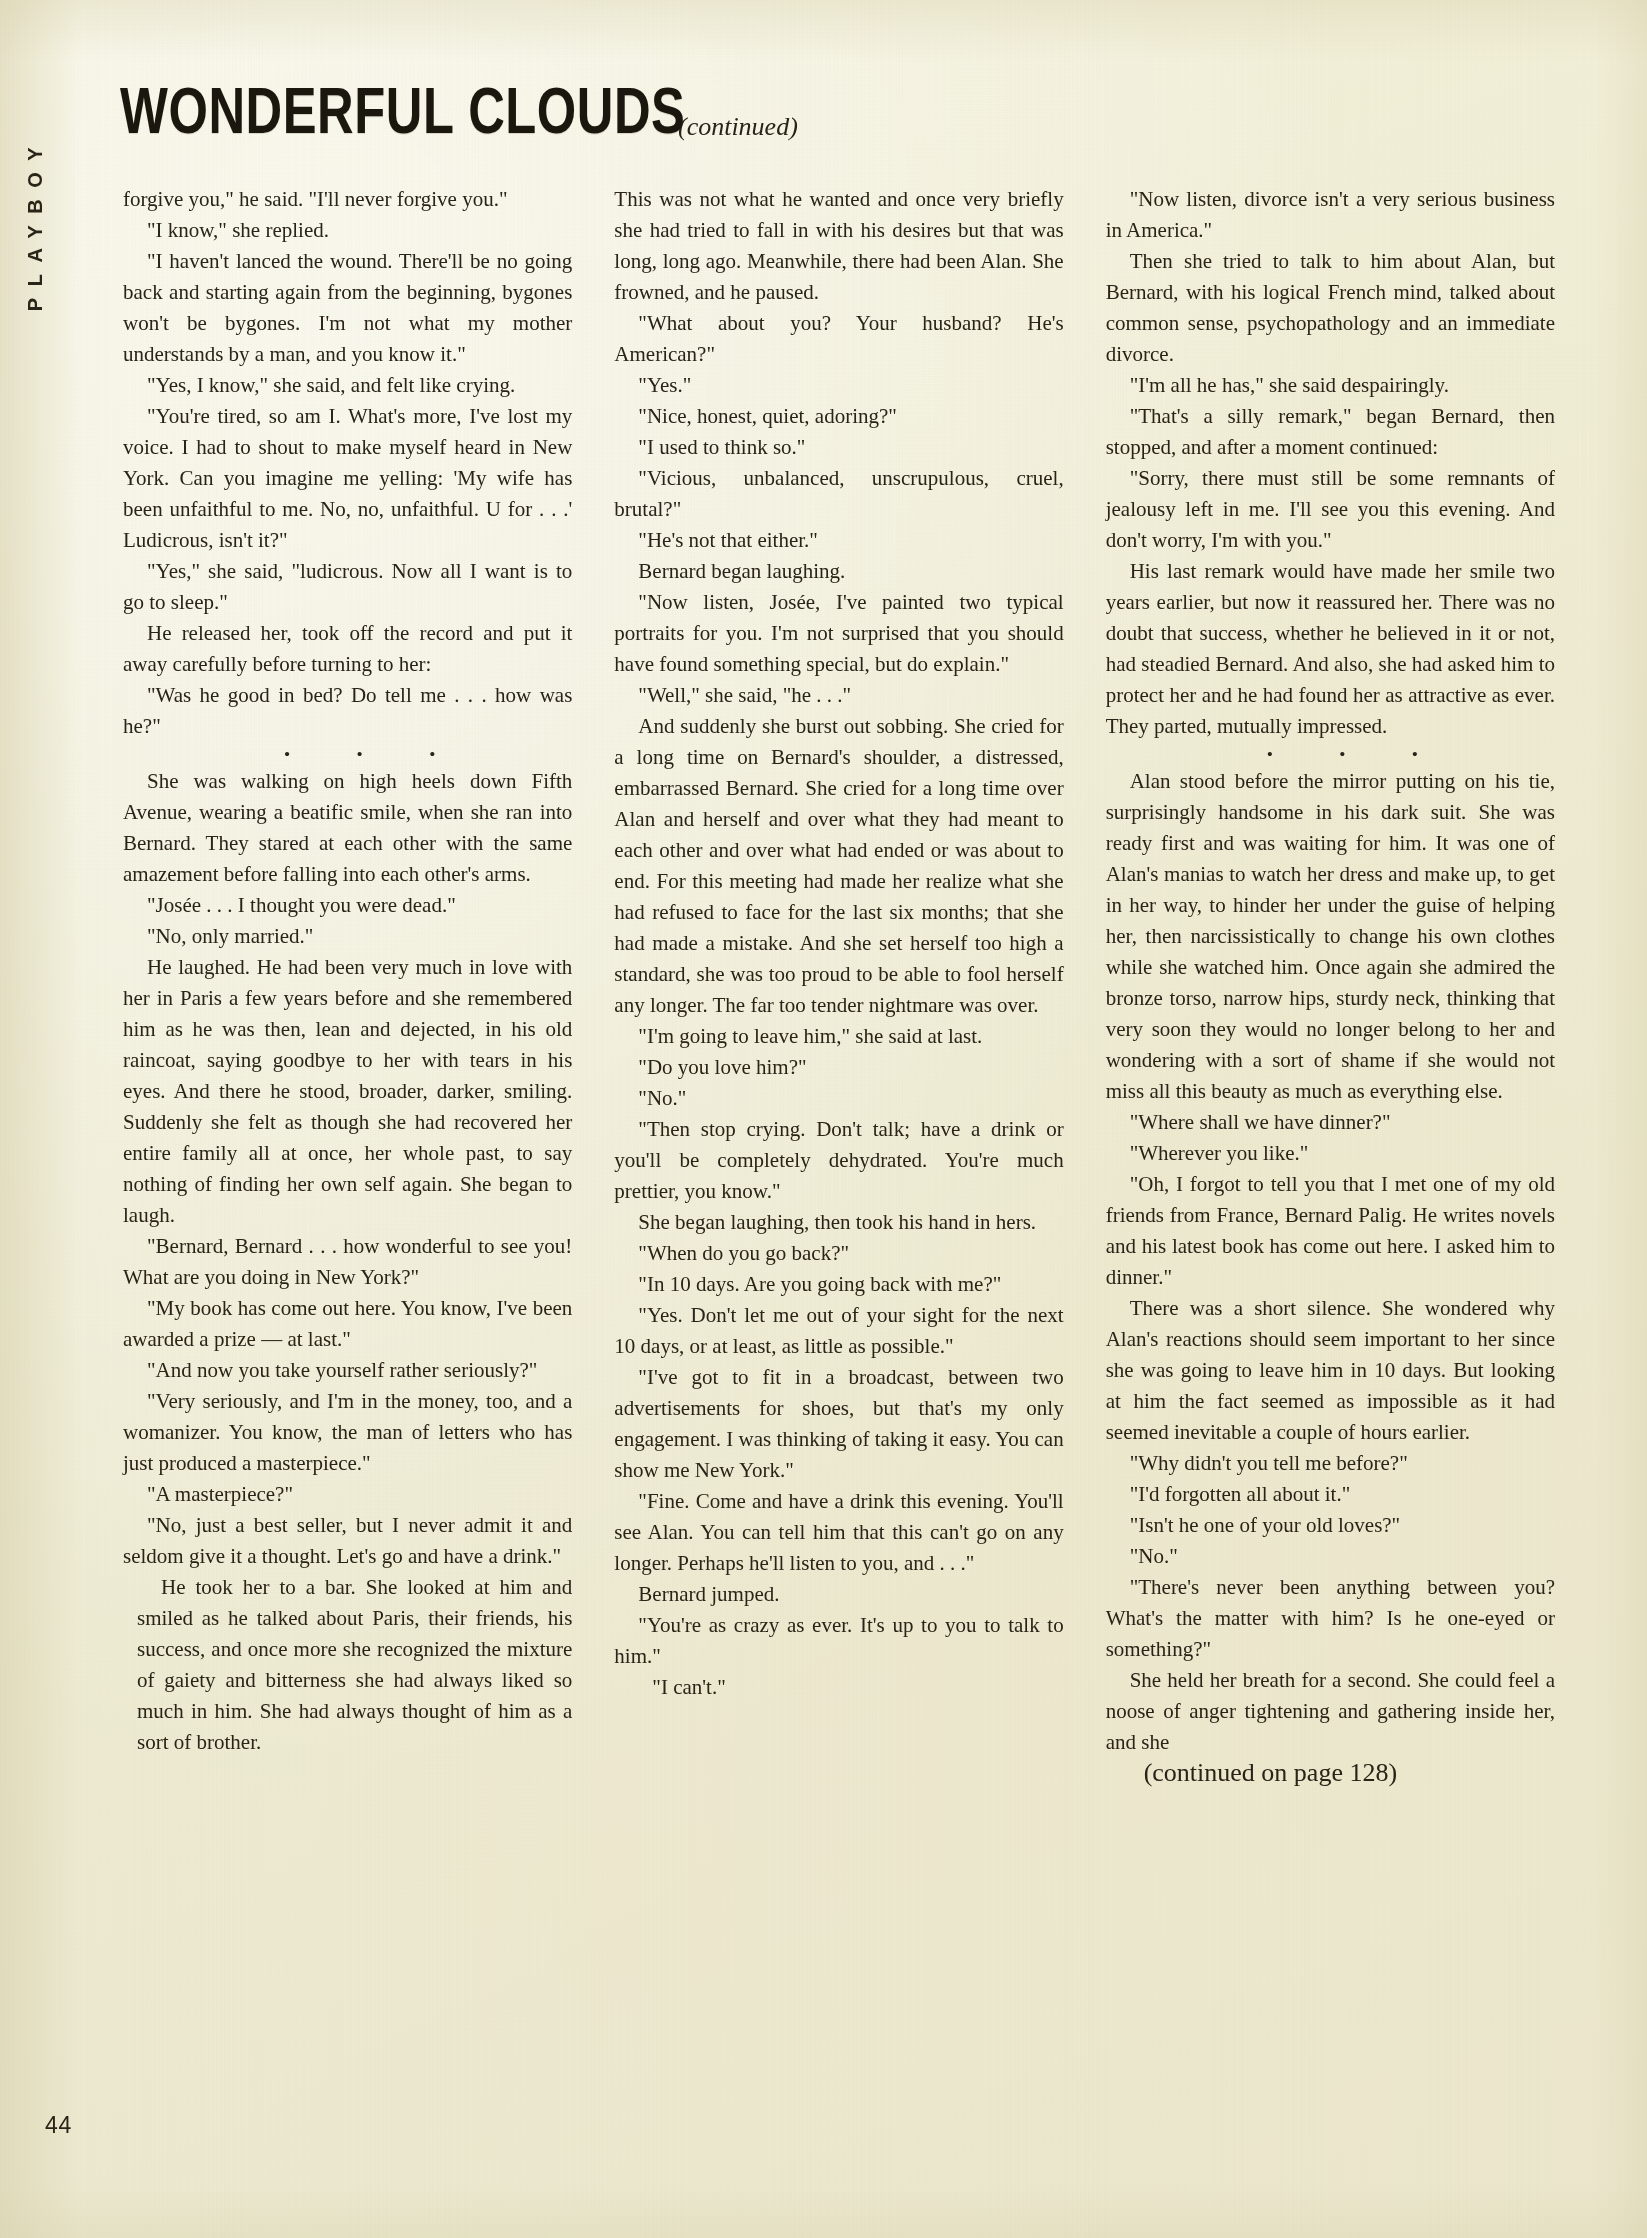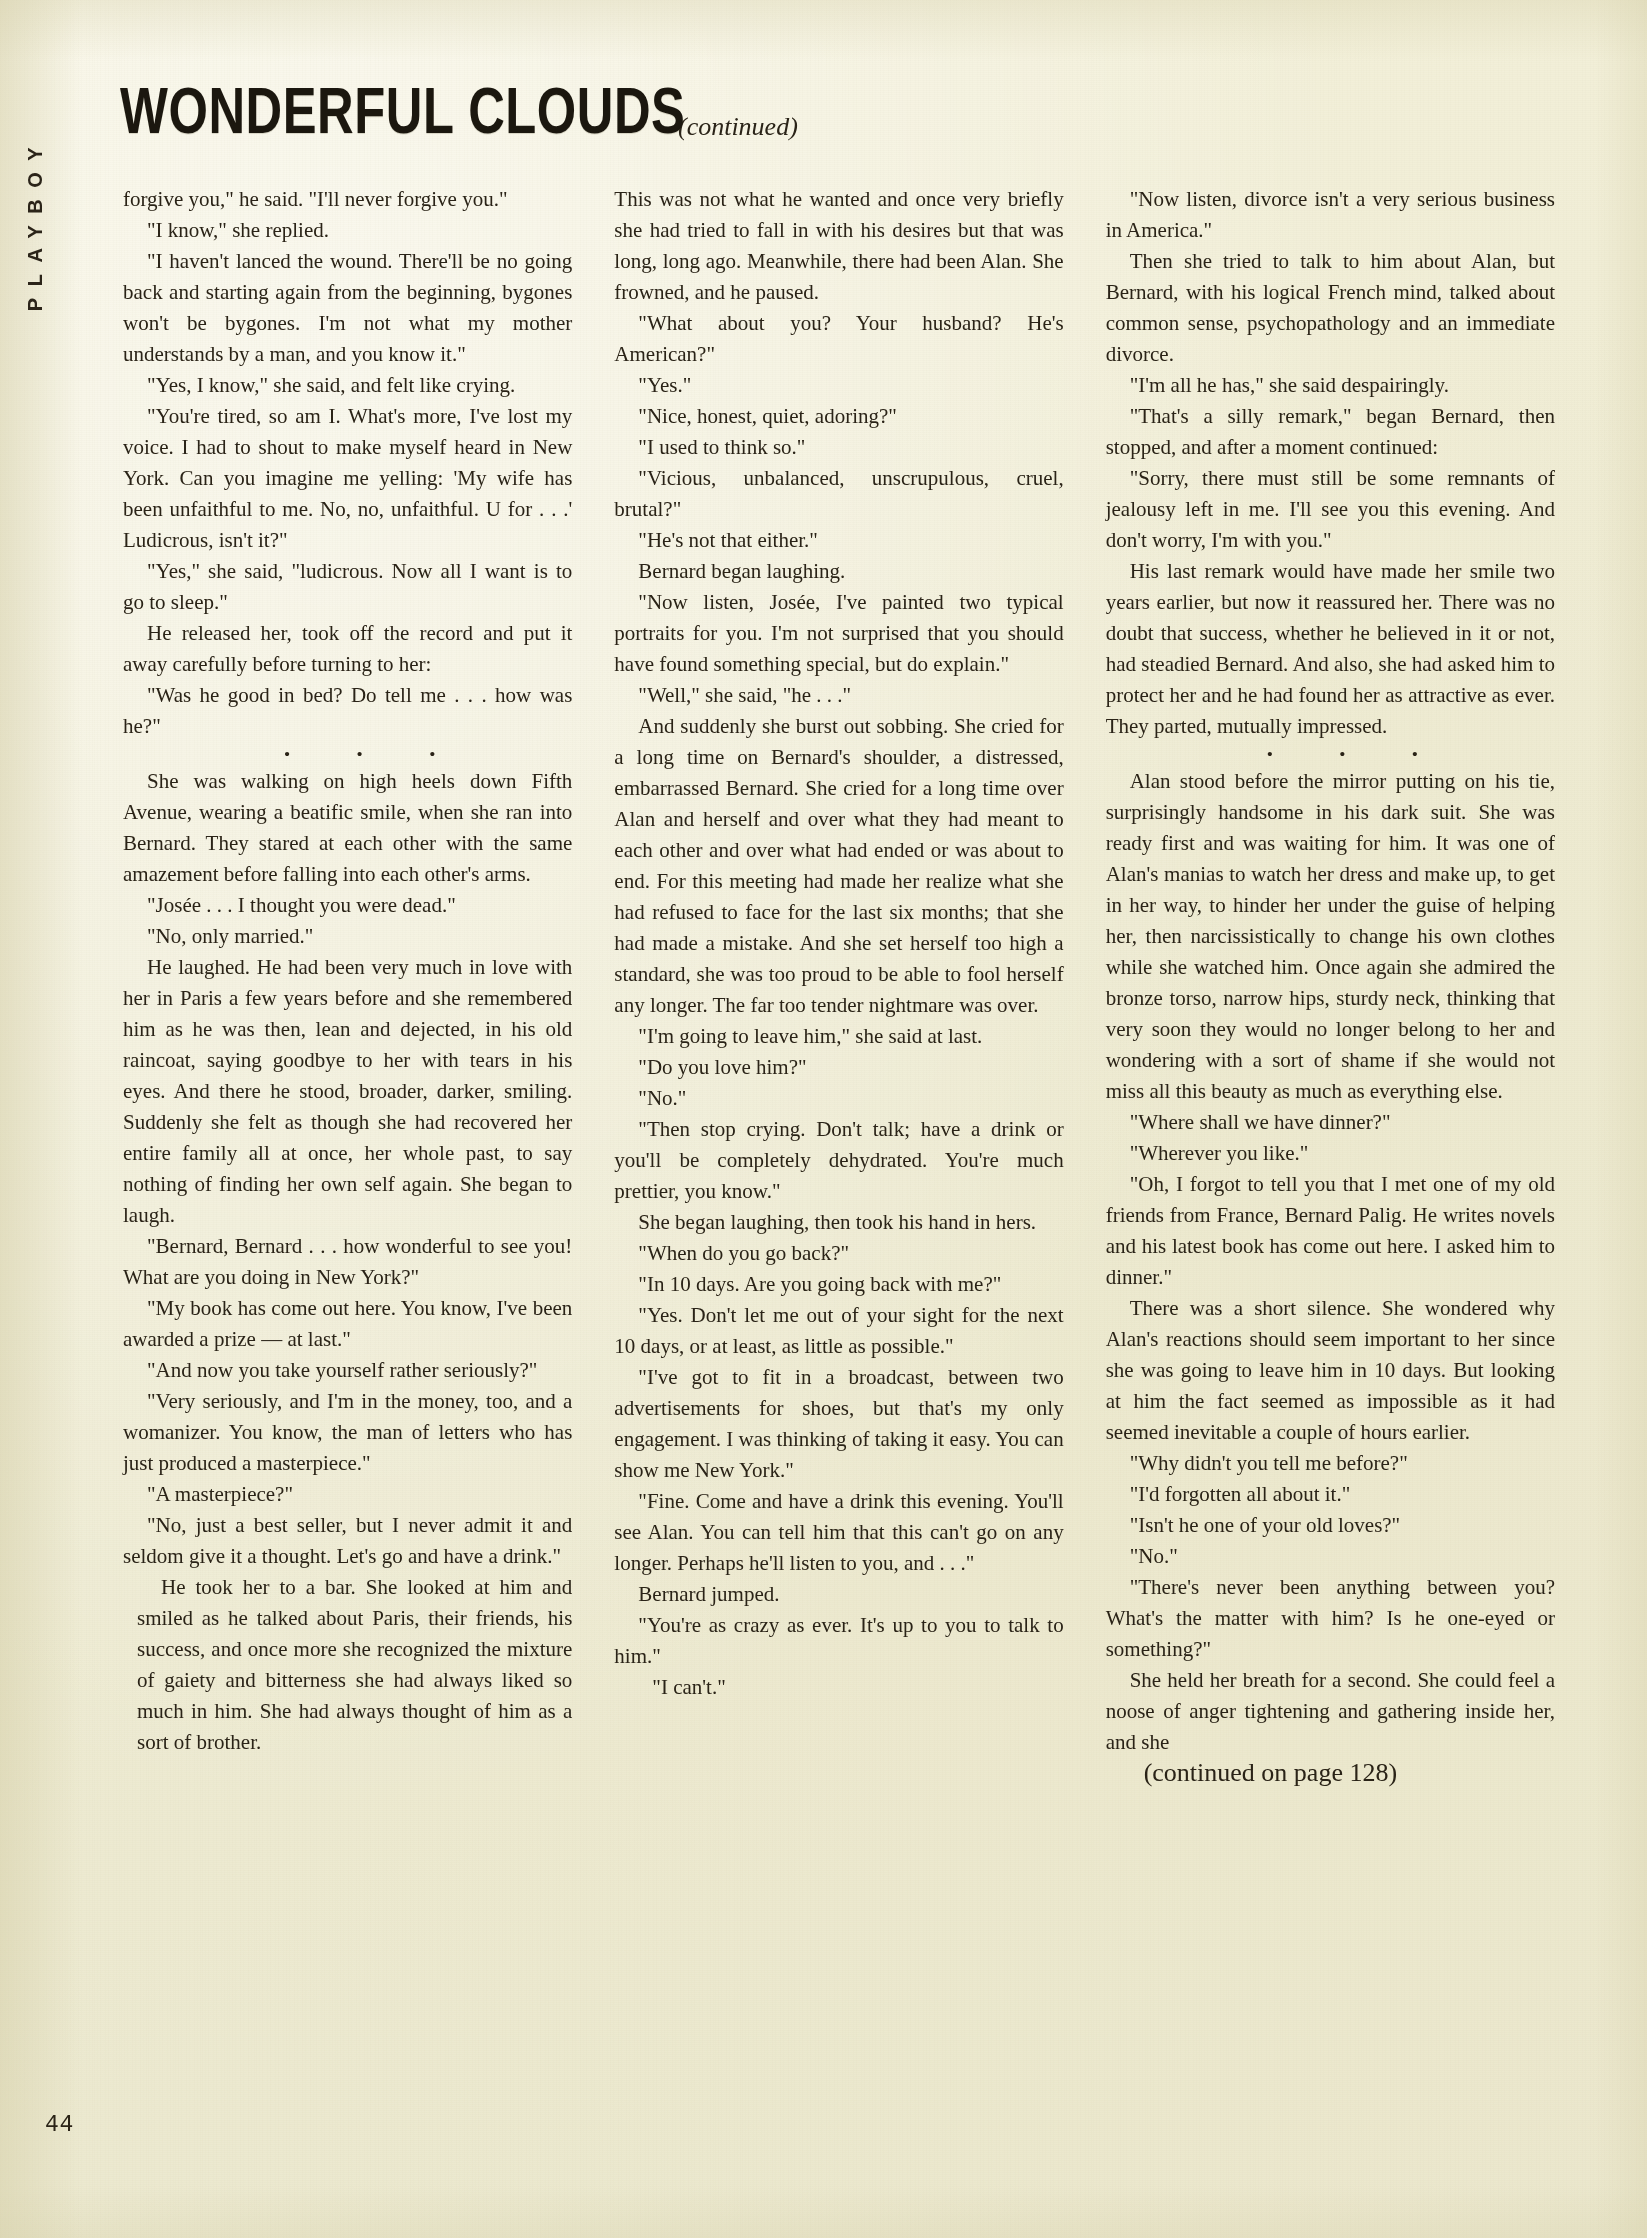--- a/index.html
+++ b/index.html
@@ -145,21 +145,21 @@
     font-size: 26px;
     line-height: 30px;
     margin-top: 1.4px;
   }
 
   
   .folio {
     position: absolute;
     left: 45px;
     top: 2112px;
-    font-family: Liberation Mono, monospace;
+    font-family: Liberation Sans, sans-serif;
     font-size: 23px;
     font-weight: 400;
     color: #2a2317;
     letter-spacing: 0.7px;
   }
 </style>
 </head>
 <body>
 
 <div class="page">

